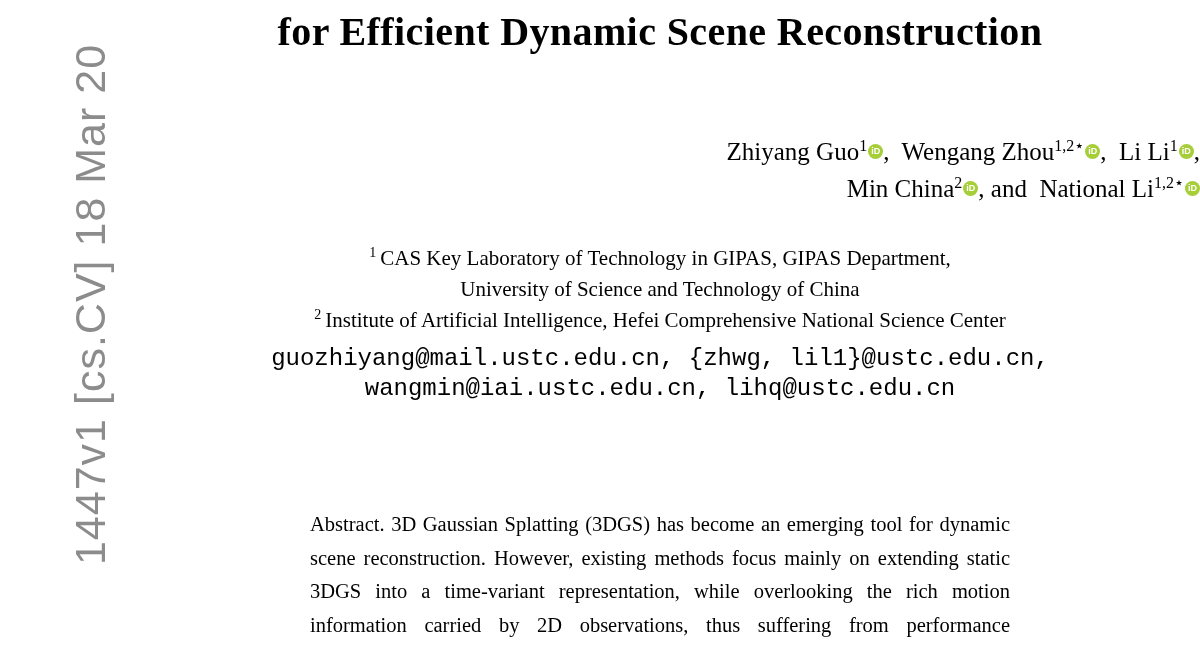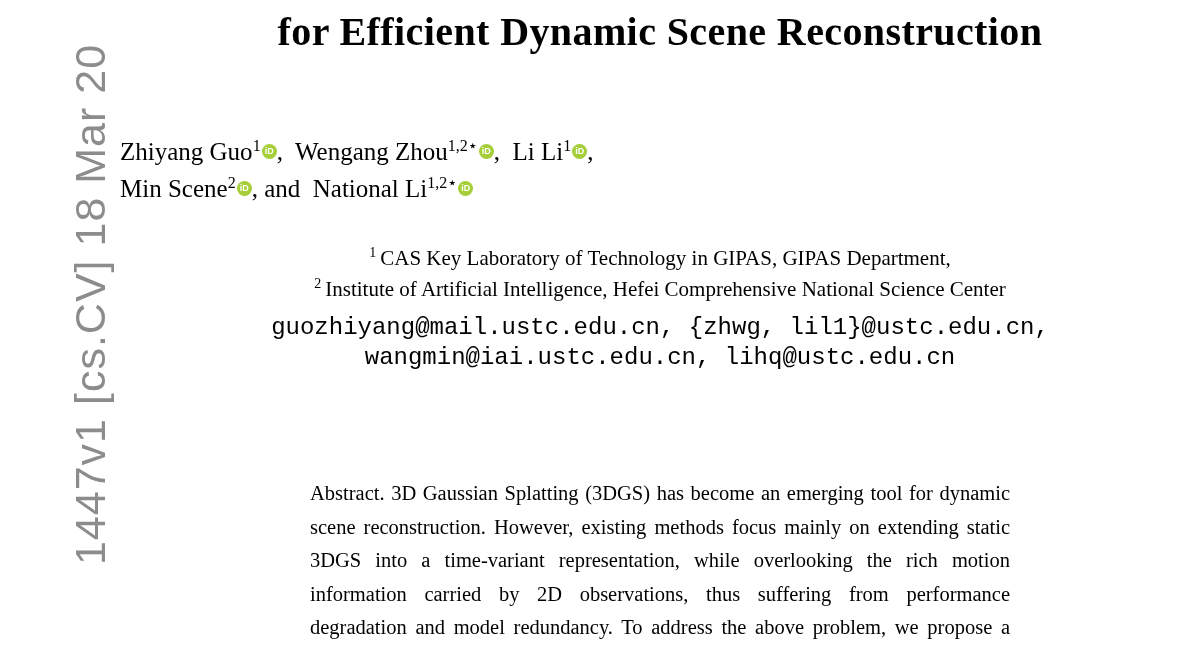--- a/index.html
+++ b/index.html
@@ -46,28 +46,28 @@
     top: 0;
     width: 1080px;
     height: 648px;
   }
 
   .title {
     text-align: center;
     font-size: 40px;
     font-weight: bold;
     letter-spacing: 0.4px;
-    margin: 9px;
-    padding-top: 0px;
+    margin: 0;
+    padding-top: 9px;
     line-height: 46px;
     font-family: "Liberation Serif", serif;
   }
 
   .authors {
-    text-align: left;
+    text-align: right;
     font-size: 25px;
     line-height: 37px;
     margin-top: 78px;
   }
   .authors .line2 { display: block; }
 
   sup {
     font-size: 0.64em;
     vertical-align: super;
     line-height: 0;
@@ -144,27 +144,28 @@
 
   <h1 class="title">for Efficient Dynamic Scene Reconstruction</h1>
 
   <div class="authors">
     <span class="line1">
       <span>Zhiyang Guo</span><sup>1</sup><span class="orcid"></span><span>,&nbsp;</span>
       <span>Wengang Zhou</span><sup>1,2⋆</sup><span class="orcid"></span><span>,&nbsp;</span>
       <span>Li Li</span><sup>1</sup><span class="orcid"></span><span>,</span>
     </span>
     <span class="line2">
-      <span>Min Scene</span><sup>2</sup><span class="orcid"></span><span>, and&nbsp;</span>
+      <span>Min China</span><sup>2</sup><span class="orcid"></span><span>, and&nbsp;</span>
       <span>National Li</span><sup>1,2⋆</sup><span class="orcid"></span>
     </span>
   </div>
 
   <div class="affiliations">
     <span class="aff-line"><span class="aff-mark">1</span><span>CAS Key Laboratory of Technology in GIPAS, GIPAS Department,</span></span>
+    <span class="aff-line">University of Science and Technology of China</span>
     <span class="aff-line"><span class="aff-mark">2</span><span>Institute of Artificial Intelligence, Hefei Comprehensive National Science Center</span></span>
   </div>
 
   <div class="emails">
     <span class="email-line">guozhiyang@mail.ustc.edu.cn, {zhwg, lil1}@ustc.edu.cn,</span>
     <span class="email-line">wangmin@iai.ustc.edu.cn, lihq@ustc.edu.cn</span>
   </div>
 
   <div class="abstract">
     <span class="label">Abstract.</span>

